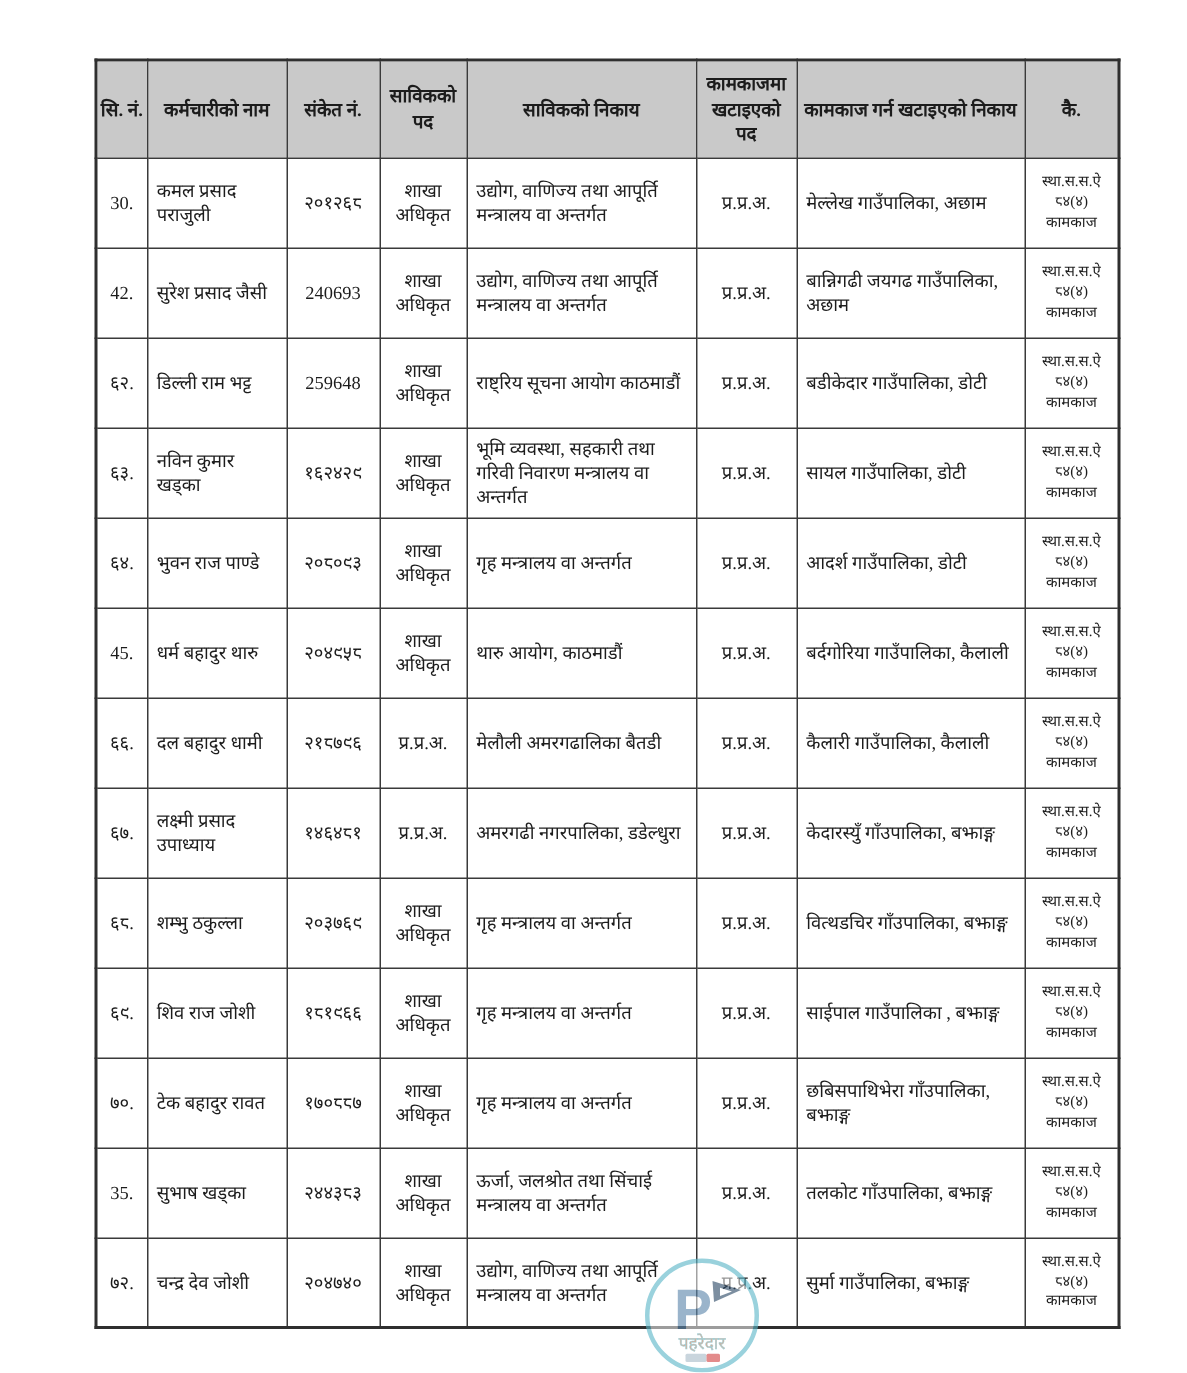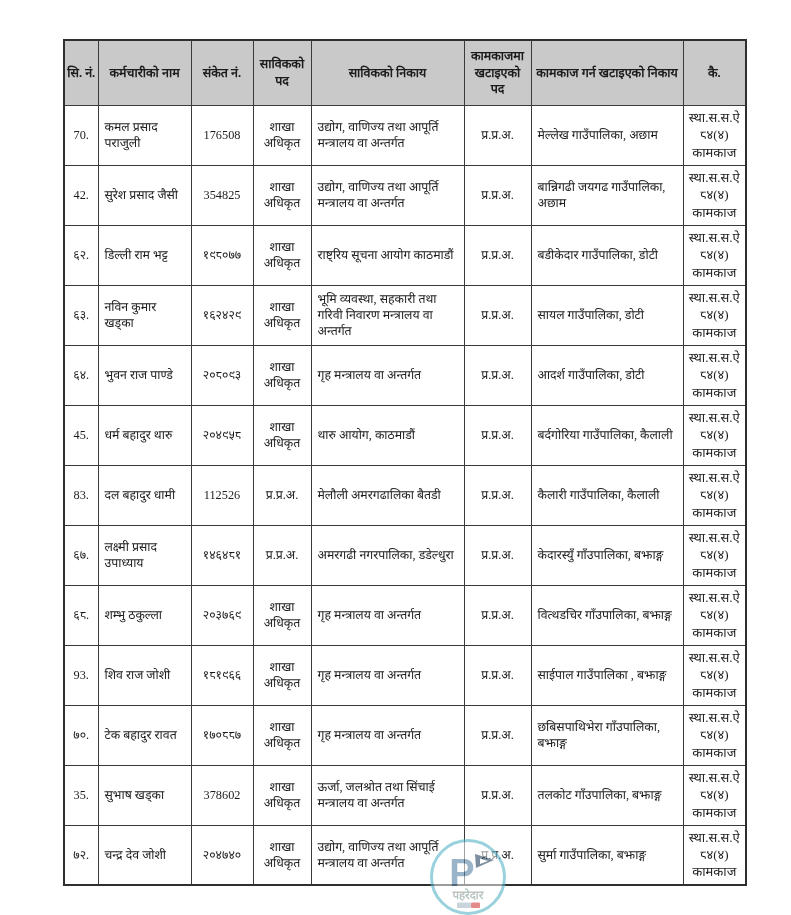--- a/index.html
+++ b/index.html
@@ -39,21 +39,21 @@
     text-align: center;
     padding: 2px 2px;
   }
   .doc-table td {
     font-size: 12.3px;
     padding: 2px 4px;
   }
   
   td.col-sn, td.col-code, td.col-prev_post, td.col-assigned_post { text-align: center; }
   td.col-name, td.col-prev_office, td.col-assigned_office { text-align: left; padding-left: 6px; }
-  td.col-remarks { text-align: center; font-size: 13px; padding: 2px 2px; }
+  td.col-remarks { text-align: center; font-size: 10px; padding: 2px 2px; }
 
   
   col.c-sn { width: 34px; }
   col.c-name { width: 93px; }
   col.c-code { width: 62px; }
   col.c-prev_post { width: 58px; }
   col.c-prev_office { width: 153px; }
   col.c-assigned_post { width: 67px; }
   col.c-assigned_office { width: 152px; }
   col.c-remarks { width: 63px; }
@@ -90,43 +90,43 @@
         <th>संकेत नं.</th>
         <th>साविकको पद</th>
         <th>साविकको निकाय</th>
         <th>कामकाजमा खटाइएको पद</th>
         <th>कामकाज गर्न खटाइएको निकाय</th>
         <th>कै.</th>
       </tr>
   </thead>
   <tbody id="table-body">
       <tr>
-        <td class="col-sn">70.</td>
+        <td class="col-sn">30.</td>
         <td class="col-name">कमल प्रसाद पराजुली</td>
-        <td class="col-code">176508</td>
+        <td class="col-code">२०१२६८</td>
         <td class="col-prev_post">शाखा अधिकृत</td>
         <td class="col-prev_office">उद्योग, वाणिज्य तथा आपूर्ति मन्त्रालय वा अन्तर्गत</td>
         <td class="col-assigned_post">प्र.प्र.अ.</td>
         <td class="col-assigned_office">मेल्लेख गाउँपालिका, अछाम</td>
         <td class="col-remarks">स्था.स.स.ऐ ८४(४) कामकाज</td>
       </tr>
       <tr>
         <td class="col-sn">42.</td>
         <td class="col-name">सुरेश प्रसाद जैसी</td>
-        <td class="col-code">354825</td>
+        <td class="col-code">240693</td>
         <td class="col-prev_post">शाखा अधिकृत</td>
         <td class="col-prev_office">उद्योग, वाणिज्य तथा आपूर्ति मन्त्रालय वा अन्तर्गत</td>
         <td class="col-assigned_post">प्र.प्र.अ.</td>
         <td class="col-assigned_office">बान्निगढी जयगढ गाउँपालिका, अछाम</td>
         <td class="col-remarks">स्था.स.स.ऐ ८४(४) कामकाज</td>
       </tr>
       <tr>
         <td class="col-sn">६२.</td>
         <td class="col-name">डिल्ली राम भट्ट</td>
-        <td class="col-code">१९८०७७</td>
+        <td class="col-code">259648</td>
         <td class="col-prev_post">शाखा अधिकृत</td>
         <td class="col-prev_office">राष्ट्रिय सूचना आयोग काठमाडौं</td>
         <td class="col-assigned_post">प्र.प्र.अ.</td>
         <td class="col-assigned_office">बडीकेदार गाउँपालिका, डोटी</td>
         <td class="col-remarks">स्था.स.स.ऐ ८४(४) कामकाज</td>
       </tr>
       <tr>
         <td class="col-sn">६३.</td>
         <td class="col-name">नविन कुमार खड्का</td>
         <td class="col-code">१६२४२९</td>
@@ -150,23 +150,23 @@
         <td class="col-sn">45.</td>
         <td class="col-name">धर्म बहादुर थारु</td>
         <td class="col-code">२०४९५८</td>
         <td class="col-prev_post">शाखा अधिकृत</td>
         <td class="col-prev_office">थारु आयोग, काठमाडौं</td>
         <td class="col-assigned_post">प्र.प्र.अ.</td>
         <td class="col-assigned_office">बर्दगोरिया गाउँपालिका, कैलाली</td>
         <td class="col-remarks">स्था.स.स.ऐ ८४(४) कामकाज</td>
       </tr>
       <tr>
-        <td class="col-sn">83.</td>
+        <td class="col-sn">६६.</td>
         <td class="col-name">दल बहादुर धामी</td>
-        <td class="col-code">112526</td>
+        <td class="col-code">२१८७९६</td>
         <td class="col-prev_post">प्र.प्र.अ.</td>
         <td class="col-prev_office">मेलौली अमरगढालिका बैतडी</td>
         <td class="col-assigned_post">प्र.प्र.अ.</td>
         <td class="col-assigned_office">कैलारी गाउँपालिका, कैलाली</td>
         <td class="col-remarks">स्था.स.स.ऐ ८४(४) कामकाज</td>
       </tr>
       <tr>
         <td class="col-sn">६७.</td>
         <td class="col-name">लक्ष्मी प्रसाद उपाध्याय</td>
         <td class="col-code">१४६४८१</td>
@@ -180,21 +180,21 @@
         <td class="col-sn">६८.</td>
         <td class="col-name">शम्भु ठकुल्ला</td>
         <td class="col-code">२०३७६९</td>
         <td class="col-prev_post">शाखा अधिकृत</td>
         <td class="col-prev_office">गृह मन्त्रालय वा अन्तर्गत</td>
         <td class="col-assigned_post">प्र.प्र.अ.</td>
         <td class="col-assigned_office">वित्थडचिर गाँउपालिका, बझाङ्ग</td>
         <td class="col-remarks">स्था.स.स.ऐ ८४(४) कामकाज</td>
       </tr>
       <tr>
-        <td class="col-sn">93.</td>
+        <td class="col-sn">६९.</td>
         <td class="col-name">शिव राज जोशी</td>
         <td class="col-code">१८१९६६</td>
         <td class="col-prev_post">शाखा अधिकृत</td>
         <td class="col-prev_office">गृह मन्त्रालय वा अन्तर्गत</td>
         <td class="col-assigned_post">प्र.प्र.अ.</td>
         <td class="col-assigned_office">साईपाल गाउँपालिका , बझाङ्ग</td>
         <td class="col-remarks">स्था.स.स.ऐ ८४(४) कामकाज</td>
       </tr>
       <tr>
         <td class="col-sn">७०.</td>
@@ -202,21 +202,21 @@
         <td class="col-code">१७०८८७</td>
         <td class="col-prev_post">शाखा अधिकृत</td>
         <td class="col-prev_office">गृह मन्त्रालय वा अन्तर्गत</td>
         <td class="col-assigned_post">प्र.प्र.अ.</td>
         <td class="col-assigned_office">छबिसपाथिभेरा गाँउपालिका, बझाङ्ग</td>
         <td class="col-remarks">स्था.स.स.ऐ ८४(४) कामकाज</td>
       </tr>
       <tr>
         <td class="col-sn">35.</td>
         <td class="col-name">सुभाष खड्का</td>
-        <td class="col-code">378602</td>
+        <td class="col-code">२४४३८३</td>
         <td class="col-prev_post">शाखा अधिकृत</td>
         <td class="col-prev_office">ऊर्जा, जलश्रोत तथा सिंचाई मन्त्रालय वा अन्तर्गत</td>
         <td class="col-assigned_post">प्र.प्र.अ.</td>
         <td class="col-assigned_office">तलकोट गाँउपालिका, बझाङ्ग</td>
         <td class="col-remarks">स्था.स.स.ऐ ८४(४) कामकाज</td>
       </tr>
       <tr>
         <td class="col-sn">७२.</td>
         <td class="col-name">चन्द्र देव जोशी</td>
         <td class="col-code">२०४७४०</td>

